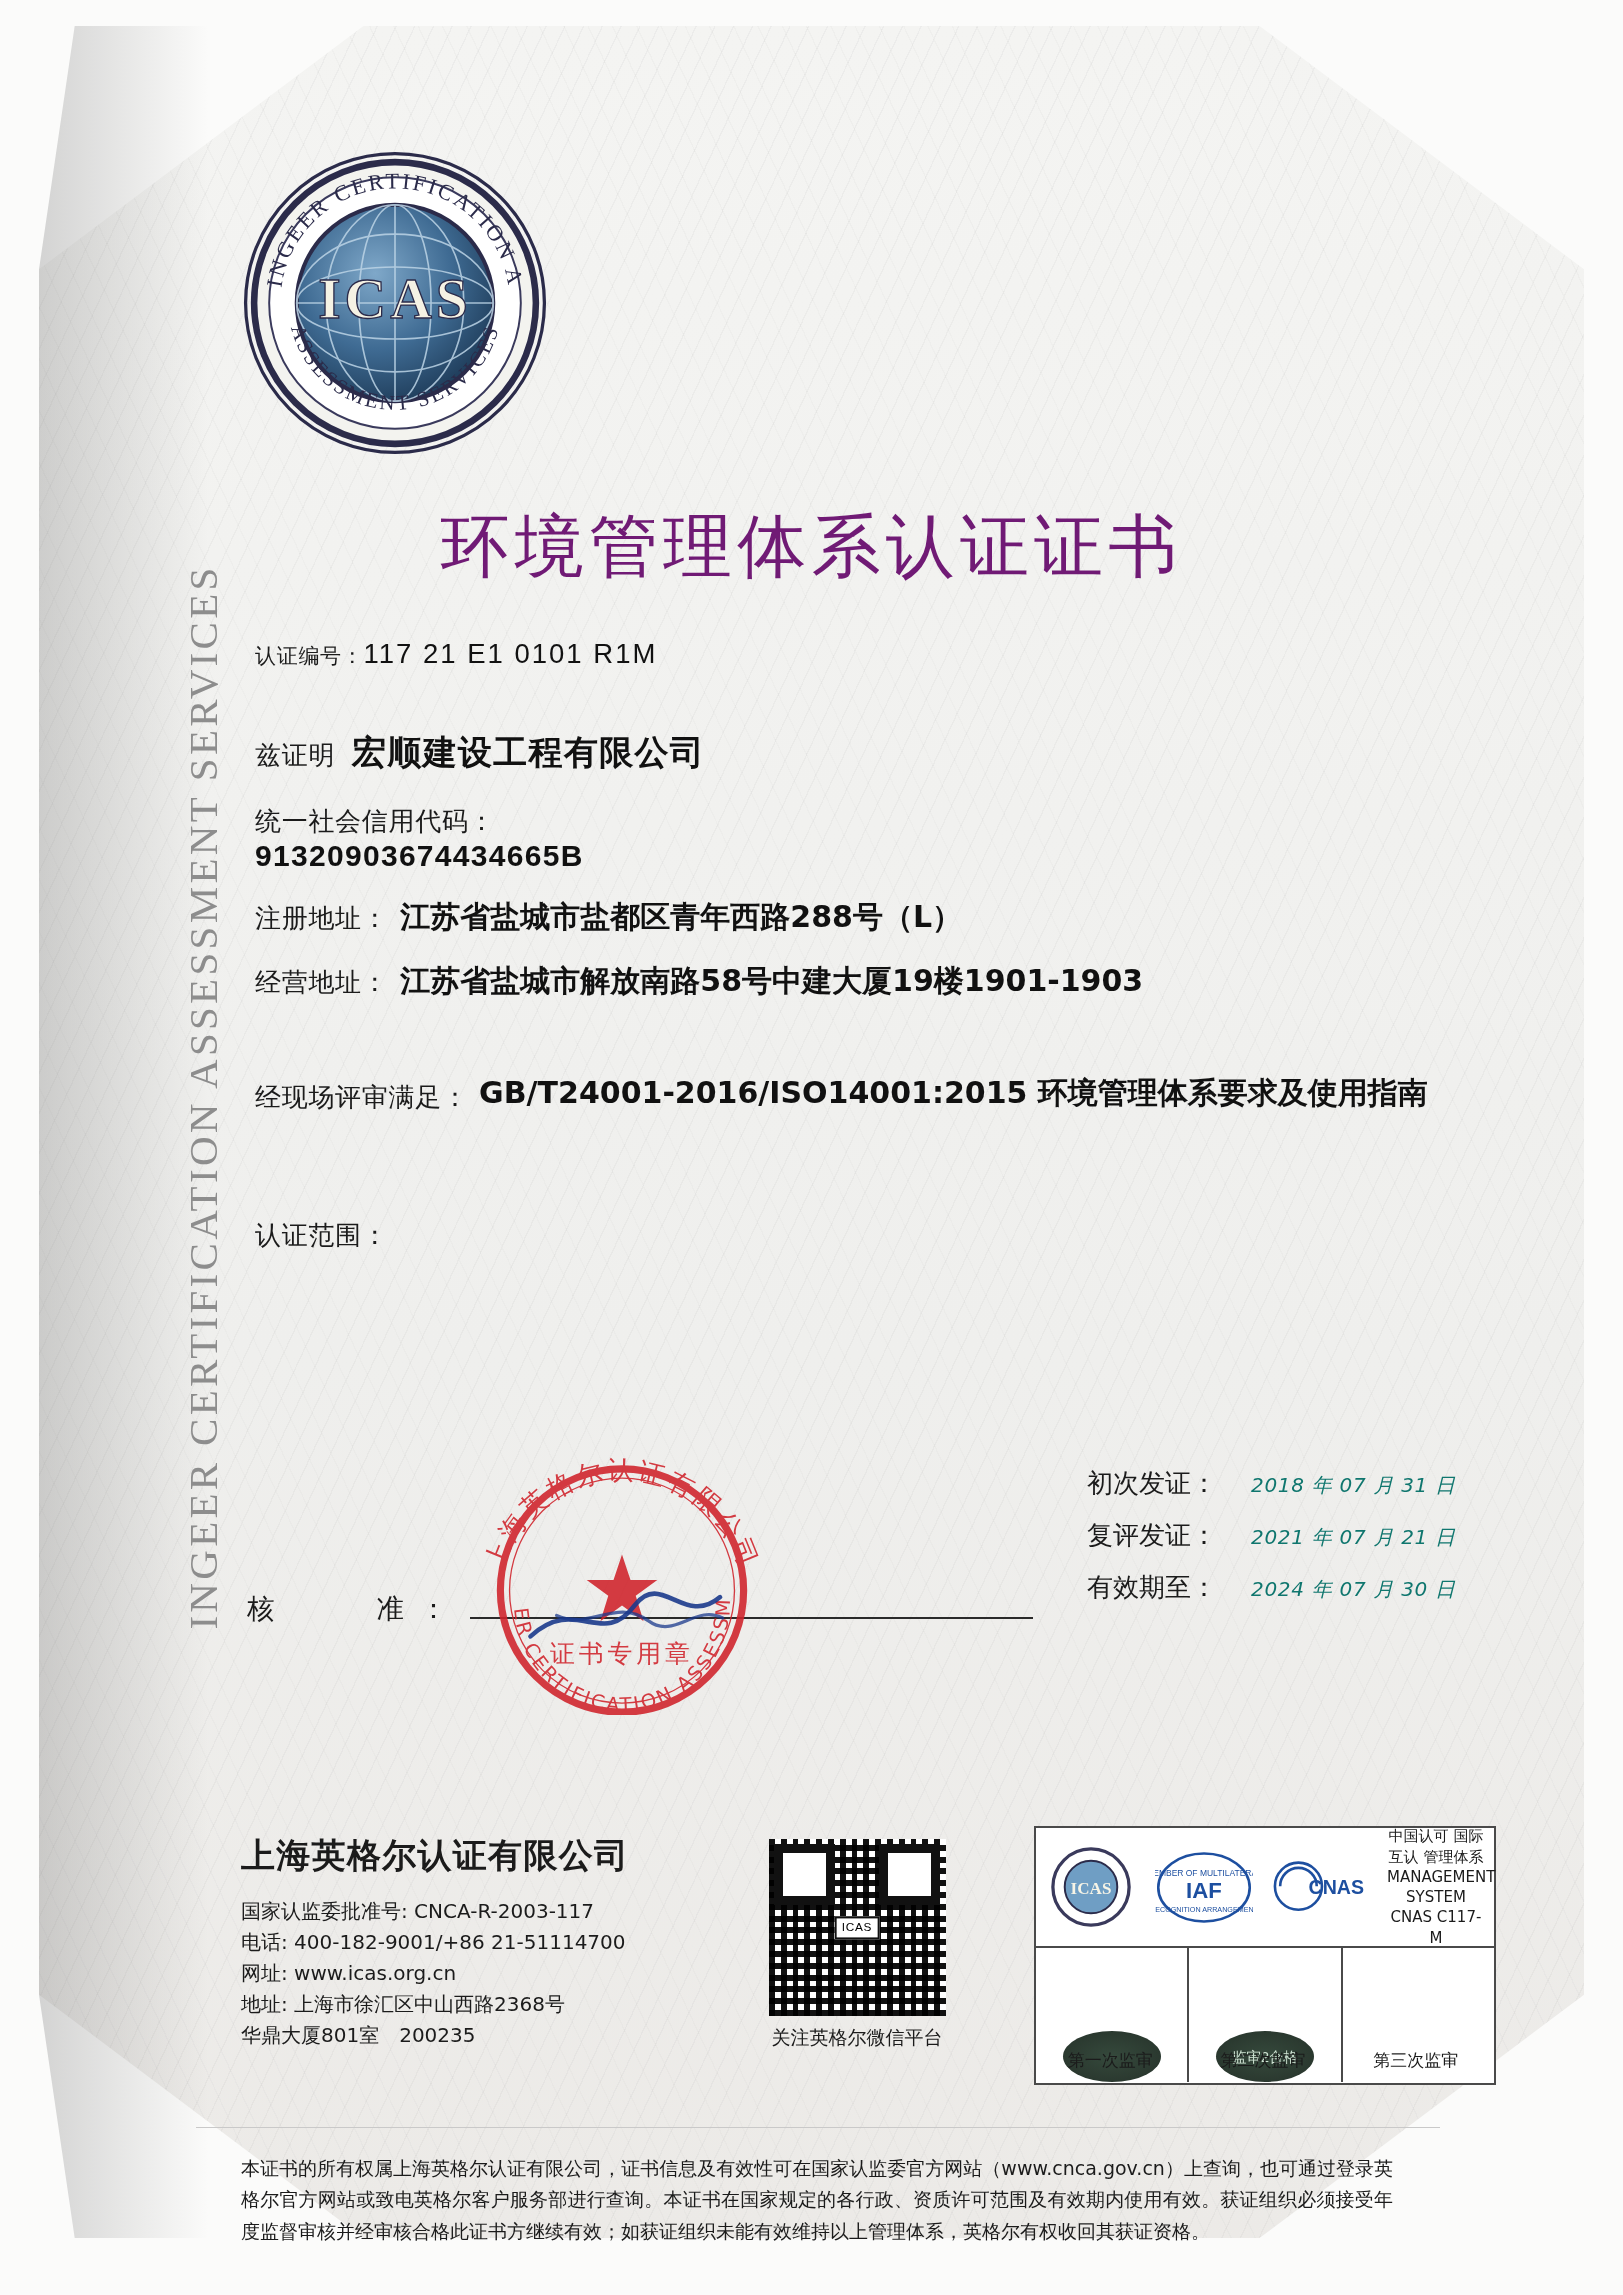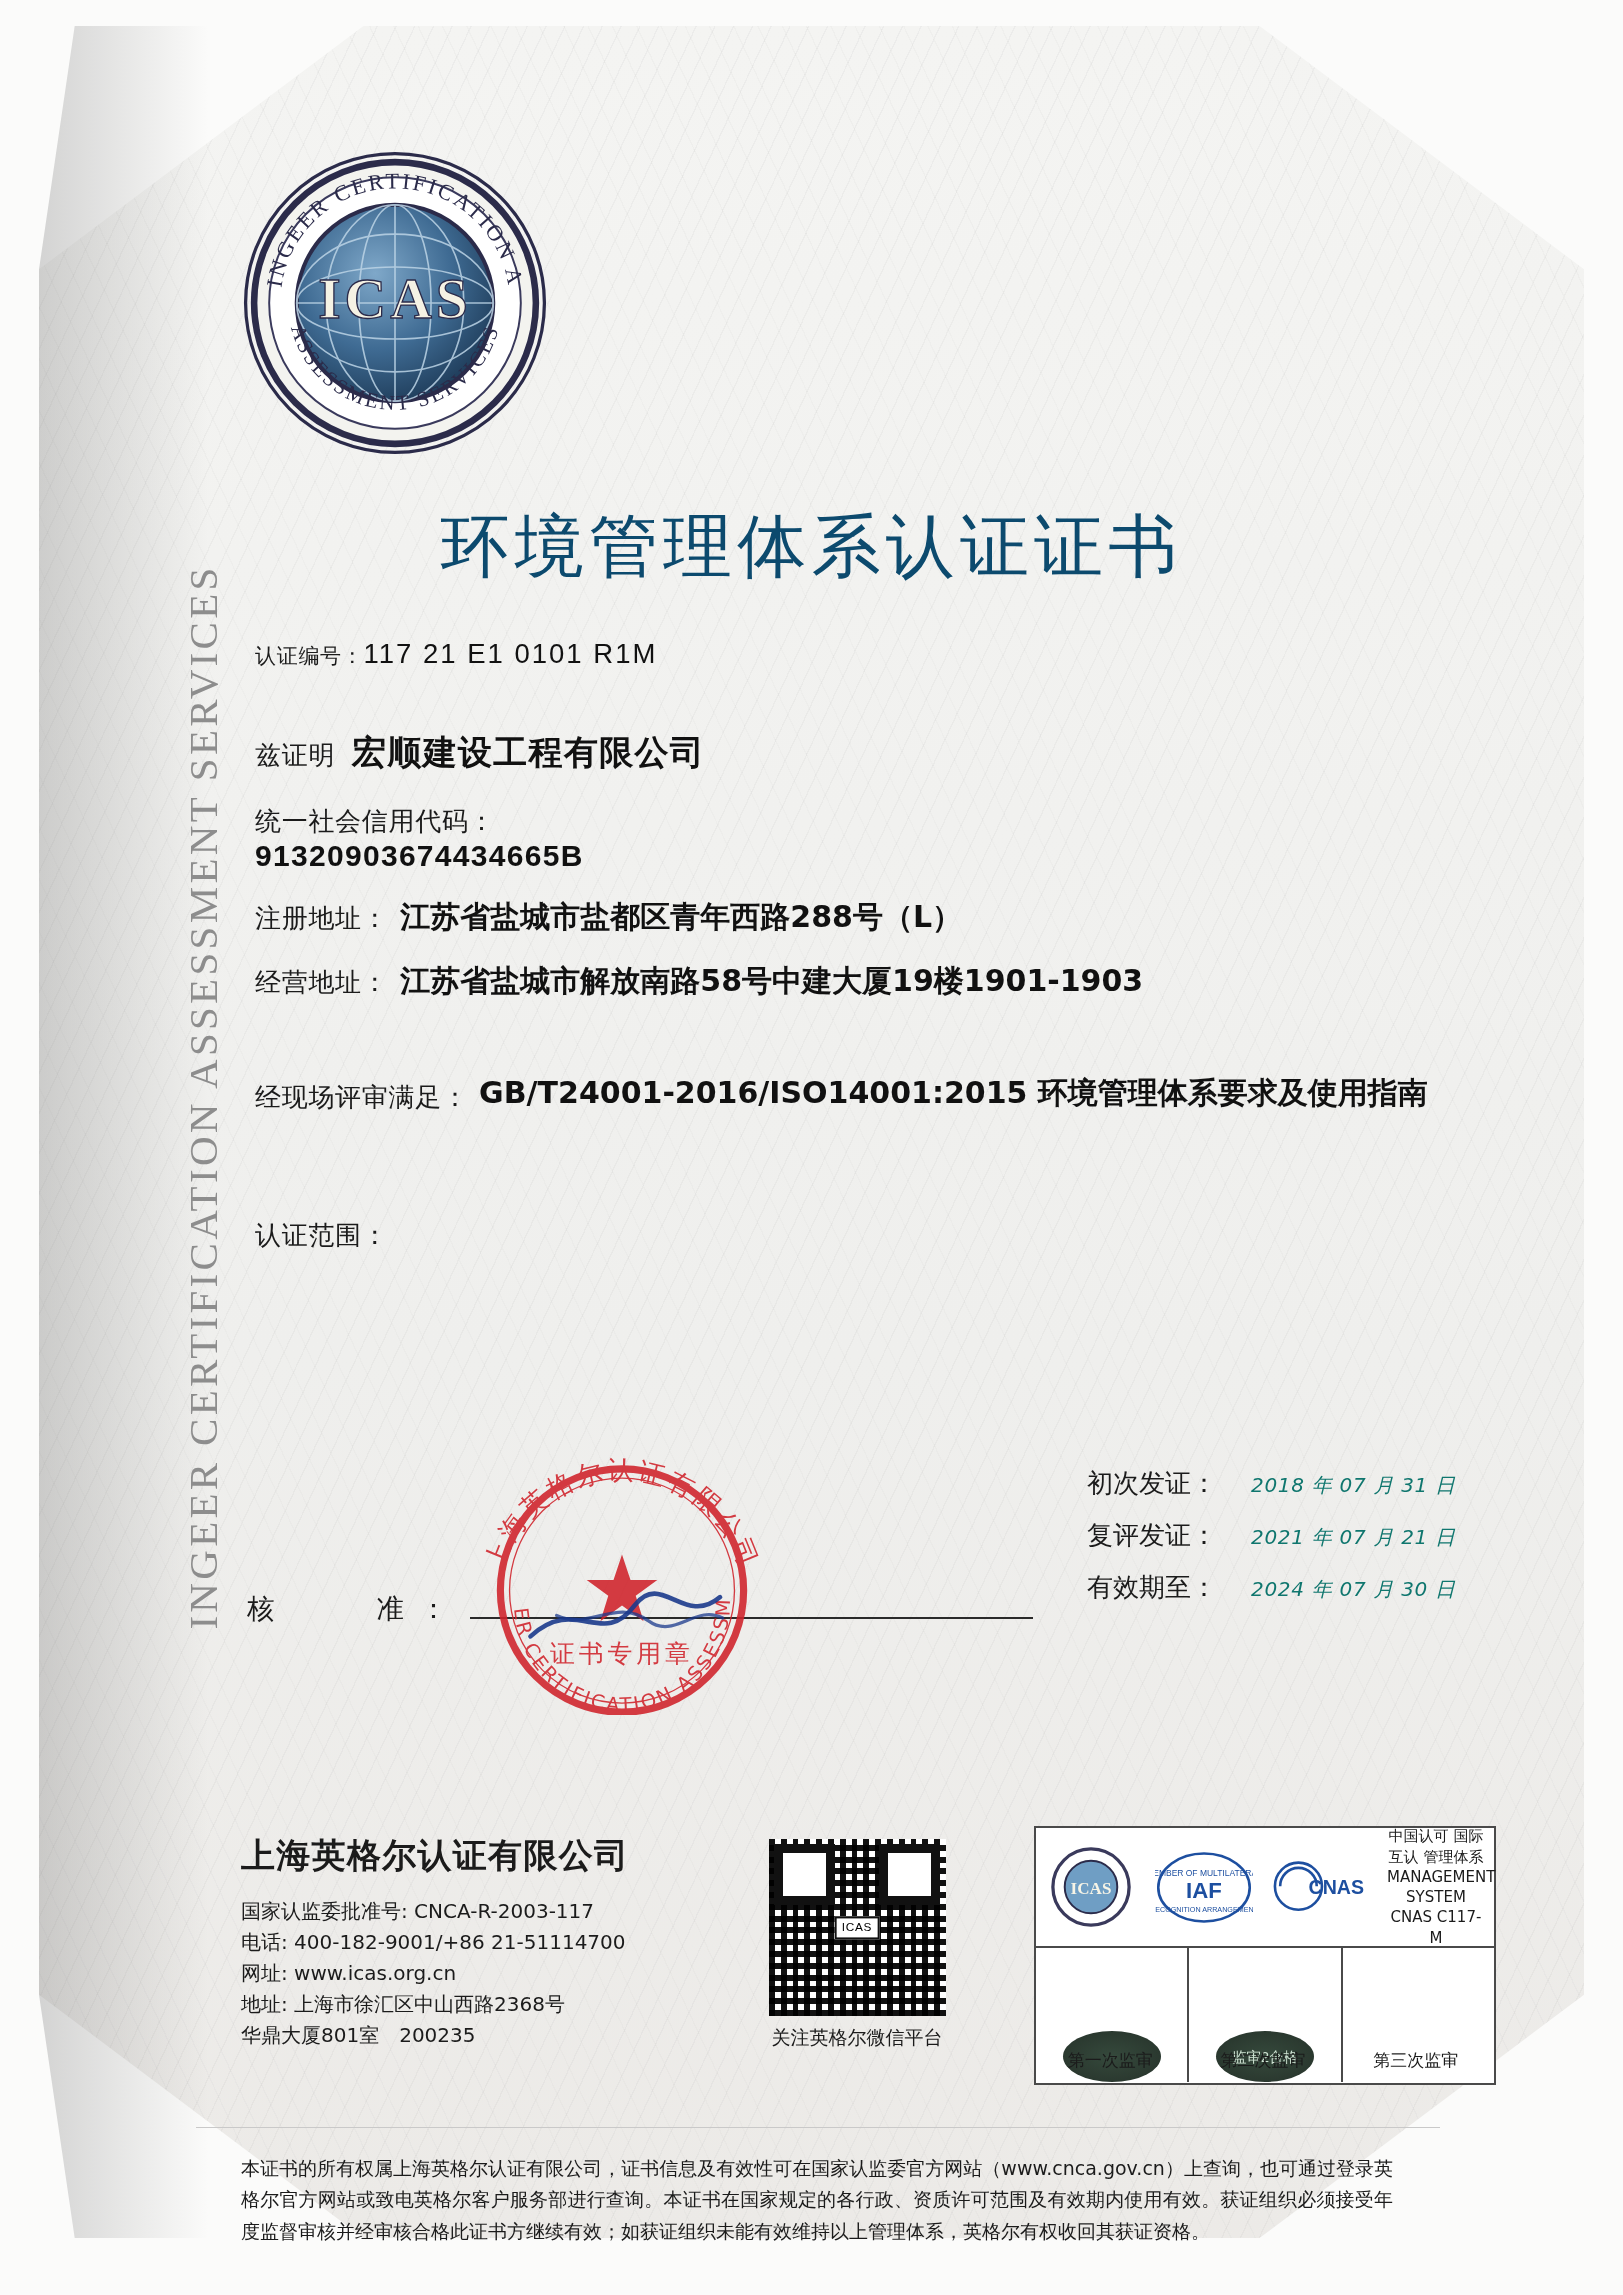--- a/index.html
+++ b/index.html
@@ -82,21 +82,21 @@
   
   .title {
     position: absolute;
     left: 0;
     top: 501px;
     width: 1623px;
     text-align: center;
     font-family: "DejaVu Sans", sans-serif;
     font-size: 69px;
     letter-spacing: 5.2px;
-    color: #0c4a6e;
+    color: #701a75;
     font-weight: 400;
   }
 
   
   .field {
     position: absolute;
     color: #1b1b1b;
     font-family: "DejaVu Sans", sans-serif;
   }
   .label {

